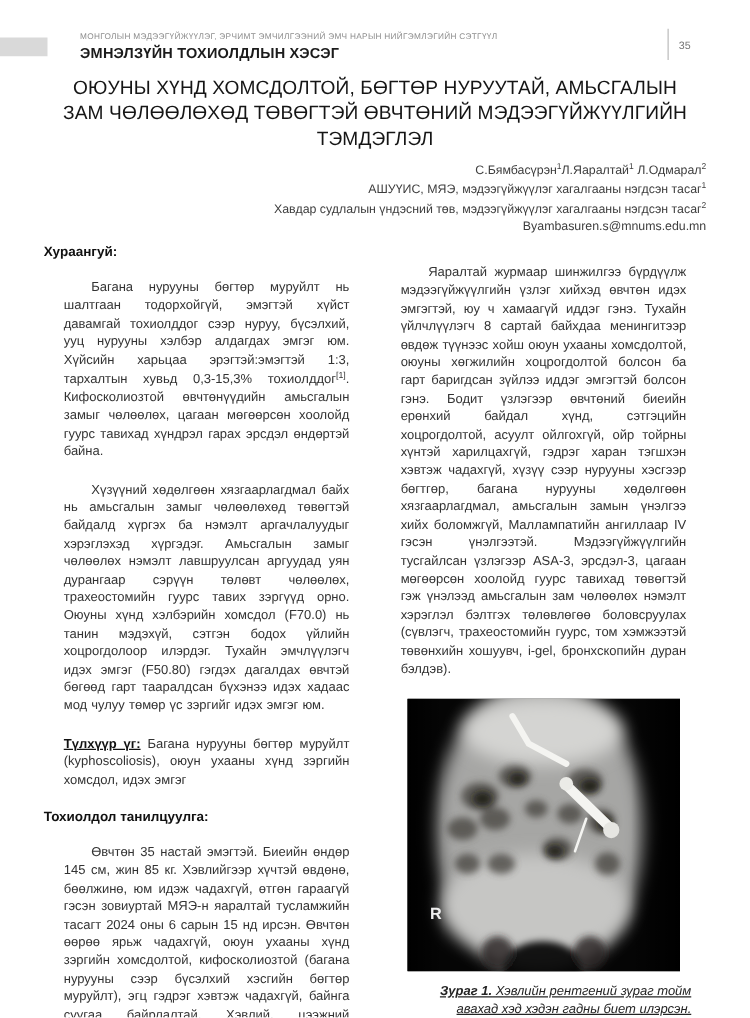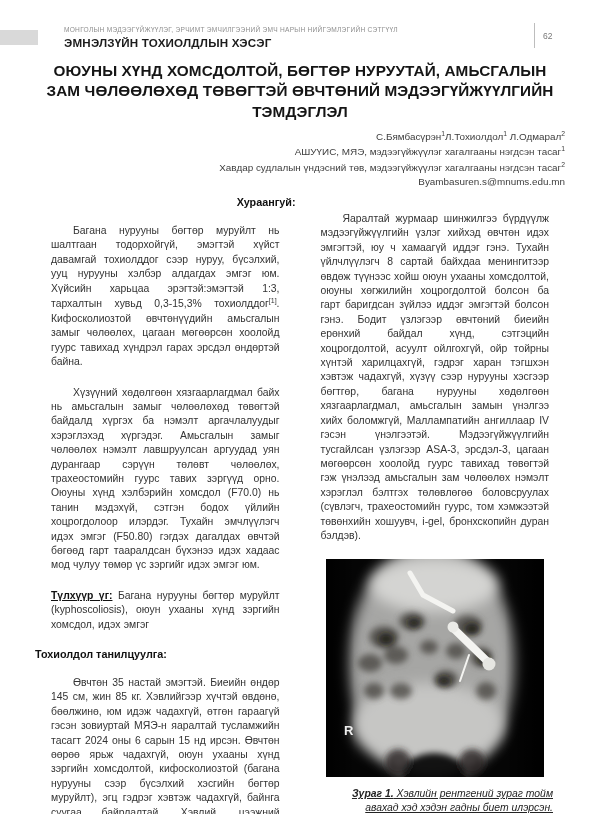--- a/index.html
+++ b/index.html
@@ -14,41 +14,41 @@
   .hdr-journal { font-size:6.6px; color:#8e8e8e; letter-spacing:.25px; white-space:nowrap; }
   .hdr-section { font-size:11.6px; font-weight:bold; color:#1b1b1b; margin-top:3px; letter-spacing:.2px; }
   .hdr-page {
     position:absolute; left:534px; top:23px; height:25px; border-left:1px solid #bdbdbd;
     padding-left:8px; font-size:8.5px; color:#777; display:flex; align-items:center;
   }
 
   
   .title {
     position:absolute; top:61px; left:42px; right:42px; text-align:center;
-    font-size:15.3px; font-weight:bold; color:#151515; line-height:1.34; letter-spacing:.1px;
+    font-size:15.3px; font-weight:normal; color:#151515; line-height:1.34; letter-spacing:.1px;
   }
   .byline {
     position:absolute; top:129px; right:35px; left:120px; text-align:right;
     font-size:9.9px; color:#3d3d3d; line-height:1.42;
   }
   .byline sup { font-size:6.8px; }
 
   
   .columns { position:absolute; top:196px; left:35px; right:35px; display:flex; gap:9px; }
   .col { flex:1; min-width:0; }
   .col p {
     margin:16px; font-size:10.4px; line-height:1.385; text-align:justify; color:#333;
     word-spacing:.4px;
   }
   .col p.indent { text-indent:22px; }
   .col p + p { margin-top:1px; }
   .sec-heading {
     font-size:10.8px; font-weight:bold; color:#111; margin:8px 0 2px 0;
   }
-  .sec-heading.first { margin-top:0;text-align:right; }
+  .sec-heading.first { margin-top:0; }
   .kw { margin-top:7px !important; }
   .kw .kw-label { font-weight:bold; color:#111;text-decoration:underline; }
   sup.ref { font-size:7px; }
 
   
   .figure { margin-top:5px; text-align:center; }
   .figure svg { display:block; margin:0 auto; background:#000; }
   .caption {
     margin-top:10px; padding:0 12px; text-align:right; font-size:10.4px; font-style:italic;
     color:#242424; line-height:1.32;text-decoration:underline;
@@ -58,26 +58,26 @@
 </head>
 <body>
 
 <div class="page">
 
   <div class="tag-block"></div>
   <div class="hdr-text">
     <div class="hdr-journal">МОНГОЛЫН МЭДЭЭГҮЙЖҮҮЛЭГ, ЭРЧИМТ ЭМЧИЛГЭЭНИЙ ЭМЧ НАРЫН НИЙГЭМЛЭГИЙН СЭТГҮҮЛ</div>
     <div class="hdr-section">ЭМНЭЛЗҮЙН ТОХИОЛДЛЫН ХЭСЭГ</div>
   </div>
-  <div class="hdr-page">62</div>
+  <div class="hdr-page">35</div>
 
   <div class="title">ОЮУНЫ ХҮНД ХОМСДОЛТОЙ, БӨГТӨР НУРУУТАЙ, АМЬСГАЛЫН ЗАМ ЧӨЛӨӨЛӨХӨД ТӨВӨГТЭЙ ӨВЧТӨНИЙ МЭДЭЭГҮЙЖҮҮЛГИЙН ТЭМДЭГЛЭЛ</div>
 
   <div class="byline">
-    <div><span>С.Бямбасүрэн</span><sup>1</sup><span>Л.Тохиолдол</span><sup>1</sup><span> Л.Одмарал</span><sup>2</sup></div>
+    <div><span>С.Бямбасүрэн</span><sup>1</sup><span>Л.Яаралтай</span><sup>1</sup><span> Л.Одмарал</span><sup>2</sup></div>
     <div><span>АШУҮИС, МЯЭ,  мэдээгүйжүүлэг хагалгааны нэгдсэн тасаг</span><sup>1</sup></div>
     <div><span>Хавдар судлалын үндэсний төв, мэдээгүйжүүлэг хагалгааны нэгдсэн тасаг</span><sup>2</sup></div>
     <div>Byambasuren.s@mnums.edu.mn</div>
   </div>
 
   <div class="columns">
 
     <div class="col">
       <div class="sec-heading first">Хураангуй:</div>
       <p class="indent"><span>Багана нурууны бөгтөр муруйлт нь шалтгаан тодорхойгүй, эмэгтэй хүйст давамгай тохиолддог сээр нуруу, бүсэлхий, ууц нурууны хэлбэр алдагдах эмгэг юм. Хүйсийн харьцаа эрэгтэй:эмэгтэй 1:3, тархалтын хувьд 0,3-15,3% тохиолддог</span><sup class="ref">[1]</sup><span>. Кифосколиозтой өвчтөнүүдийн амьсгалын замыг чөлөөлөх, цагаан мөгөөрсөн хоолойд гуурс тавихад хүндрэл гарах эрсдэл өндөртэй байна.</span></p>

